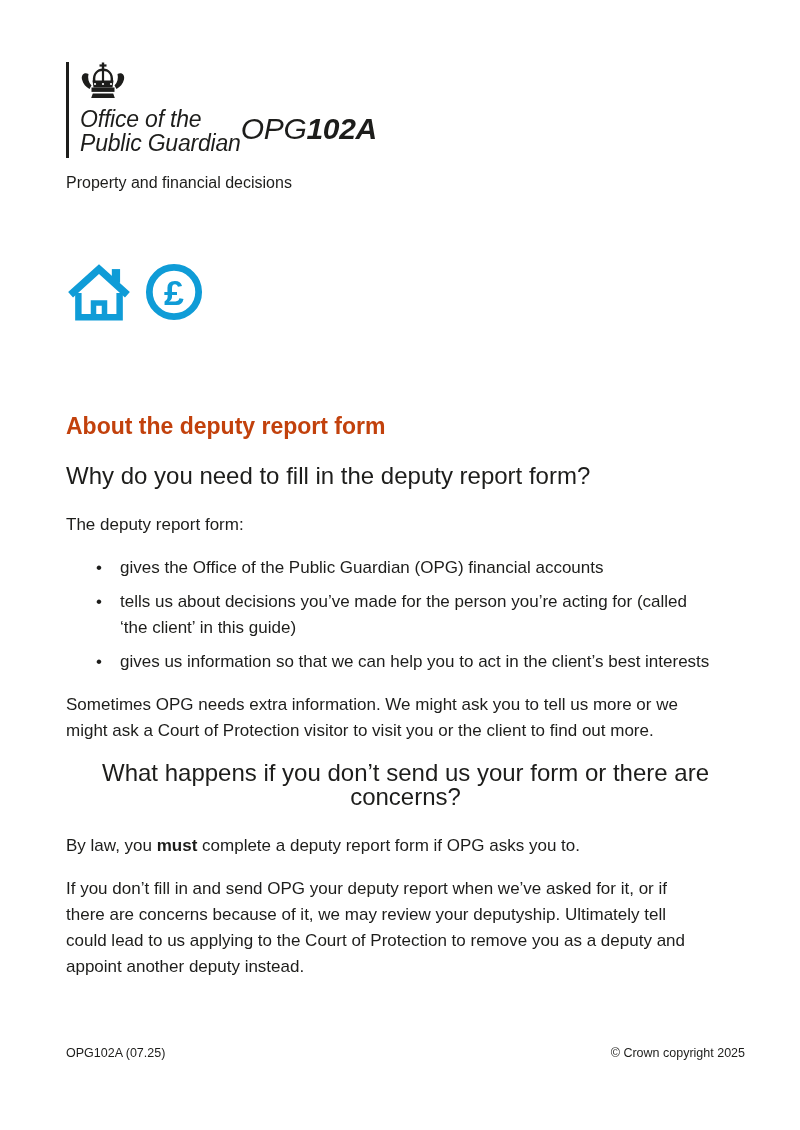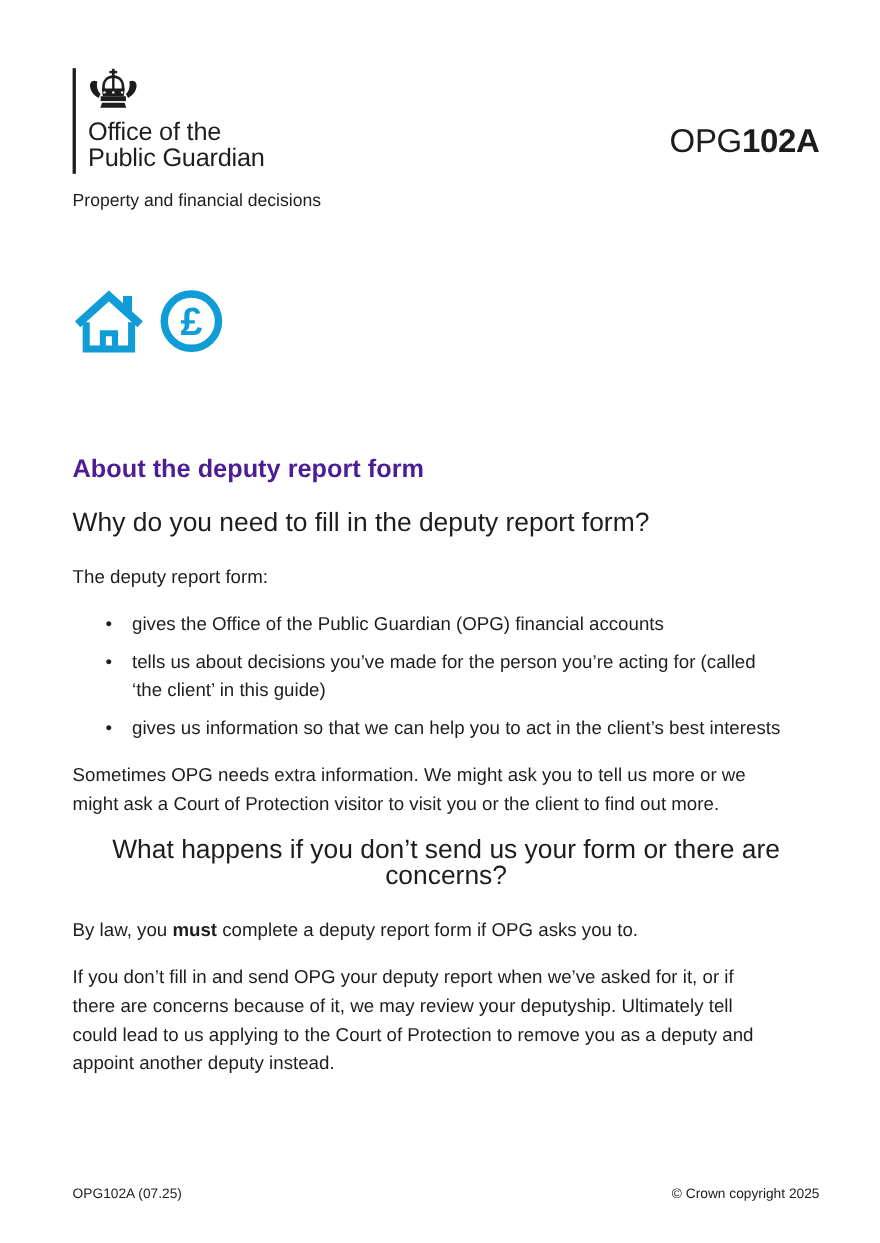--- a/index.html
+++ b/index.html
@@ -4,48 +4,48 @@
 <style>
   html, body { margin:0; padding:0; }
   body {
     width:800px; height:1130px; background:#ffffff;
     font-family:"Liberation Sans", sans-serif;
     color:#1d1d1b; position:relative; overflow:hidden;
   }
   .page { padding:62px 55px 0 66px; }
 
   
-  .header { display:flex; justify-content:space-between; align-items:flex-start; }
+  .header { display:flex; justify-content:flex-start; align-items:flex-start;font-style:italic; }
   .logo { display:flex; }
   .logo-bar { width:3px; background:#1d1d1b; margin-right:11px; height:96px; }
   .logo-content { display:flex; flex-direction:column; }
   .crown { margin:0 0 5px 0; }
   .org-name { font-size:23px; line-height:24px; font-weight:400; letter-spacing:-0.2px; }
   .form-code { font-size:30px; margin-top:50px; letter-spacing:-0.3px; }
   .form-code .bold { font-weight:700; }
 
   
   .doc-title { font-size:34px; font-weight:400; letter-spacing:-0.6px; line-height:40px; margin:60px 0 0 0; }
   .doc-subtitle { font-size:16px; font-weight:400; margin-top:13px; line-height:24px; }
 
   
   .icons-row { margin-top:67px; display:flex; align-items:center; gap:13px; height:60px; }
 
   
-  .section-heading { margin-top:90px; font-size:23px; line-height:28px; font-weight:700; color:#4c1d95; }
+  .section-heading { margin-top:90px; font-size:23px; line-height:28px; font-weight:700; color:#c2410c; }
   .sub-heading { font-size:24px; line-height:24px; font-weight:400; margin-top:24px; }
   .sub-heading.tight { margin-top:14px;text-align:center; }
   .para { font-size:17px; line-height:26px; margin-top:17px; white-space:pre; }
   .bullets { list-style:none; margin:12px 0 0 0; padding:0 0 0 54px; }
   .bullets li { position:relative; font-size:17px; line-height:26px; margin-bottom:8px; white-space:pre; }
   .bullets li::before { content:"\2022"; position:absolute; left:-24px; top:0; font-size:17px; }
 
   
   .footer { position:absolute; left:66px; right:55px; top:1046px;
-            display:flex; justify-content:space-between; font-size:12.5px; line-height:15px;margin-top:32px; }
+            display:flex; justify-content:space-between; font-size:12.5px; line-height:15px; }
 </style>
 </head>
 <body>
 
 <div class="page">
 
   <div class="header">
     <div class="logo">
       <div class="logo-bar"></div>
       <div class="logo-content">

